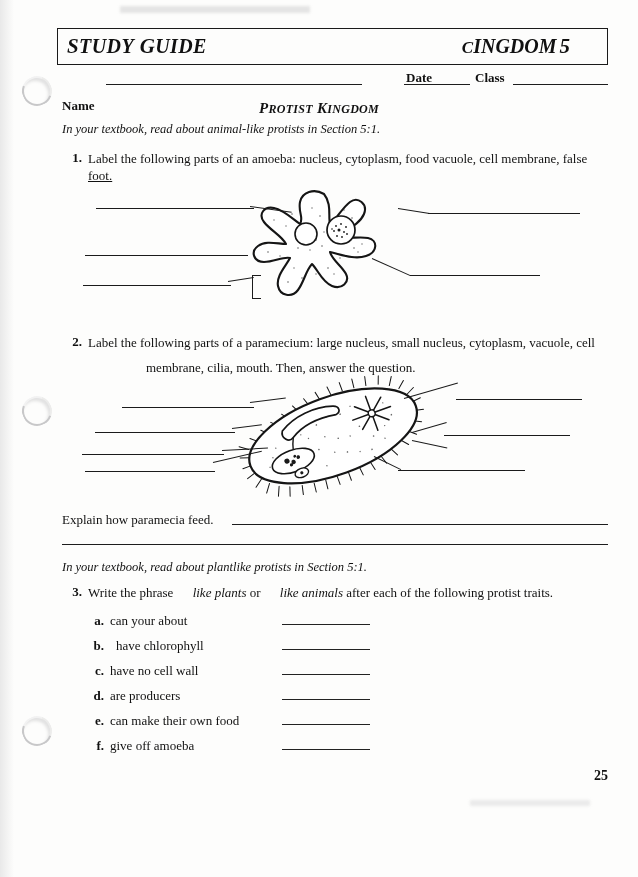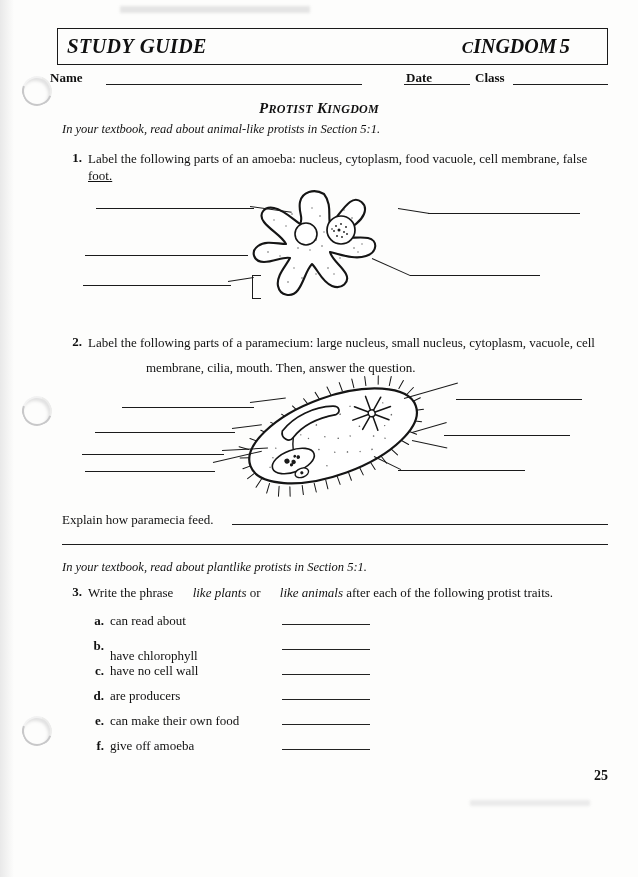--- a/index.html
+++ b/index.html
@@ -83,21 +83,21 @@
     white-space: nowrap;
   }
   .chapter-label .num {
     font-size: 21px;
     font-style: italic;
     padding-left: 3px;
   }
 
   
   .ndc { position: absolute; top: 70px; font-size: 13px; font-weight: bold; }
-  .ndc-name  { left: 50px; }
+  .ndc-name  { left: 62px; margin-top: 28px; }
   .ndc-date  { left: 370px; margin-left: 36px; }
   .ndc-class { left: 475px; }
   .rule {
     position: absolute;
     height: 0;
     border-top: 1.1px solid #1d1d1d;
   }
 
   
   .doc-title {
@@ -408,25 +408,25 @@
 <div class="explain-label" style="top:512px;">Explain how paramecia feed.</div>
 <div class="rule" style="left:232px;top:524px;width:376px;"></div>
 <div class="rule" style="left:62px;top:544px;width:546px;"></div>
 
 <div class="textbook-note" style="top:560px;">In your textbook, read about plantlike protists in Section 5:1.</div>
 
 <div class="q-num" style="left:62px;top:584px;">3.</div>
 <div class="q-text" style="left:88px;top:584px;width:520px;"><span>Write the phrase </span><i>like plants</i><span> or </span><i>like animals</i><span> after each of the following protist traits.</span></div>
 
 <div class="trait-letter" style="left:88px;top:613px;">a.</div>
-<div class="trait-text" style="left:110px;top:613px;">can read about</div>
+<div class="trait-text" style="left:110px;top:613px;">can your about</div>
 <div class="trait-blank" style="left:282px;top:624px;width:88px;"></div>
 
 <div class="trait-letter" style="left:88px;top:638px;">b.</div>
-<div class="trait-text" style="left:110px;top:638px;margin-top:10px;">have chlorophyll</div>
+<div class="trait-text" style="left:116px;top:638px;">have chlorophyll</div>
 <div class="trait-blank" style="left:282px;top:649px;width:88px;"></div>
 
 <div class="trait-letter" style="left:88px;top:663px;">c.</div>
 <div class="trait-text" style="left:110px;top:663px;">have no cell wall</div>
 <div class="trait-blank" style="left:282px;top:674px;width:88px;"></div>
 
 <div class="trait-letter" style="left:88px;top:688px;">d.</div>
 <div class="trait-text" style="left:110px;top:688px;">are producers</div>
 <div class="trait-blank" style="left:282px;top:699px;width:88px;"></div>
 

